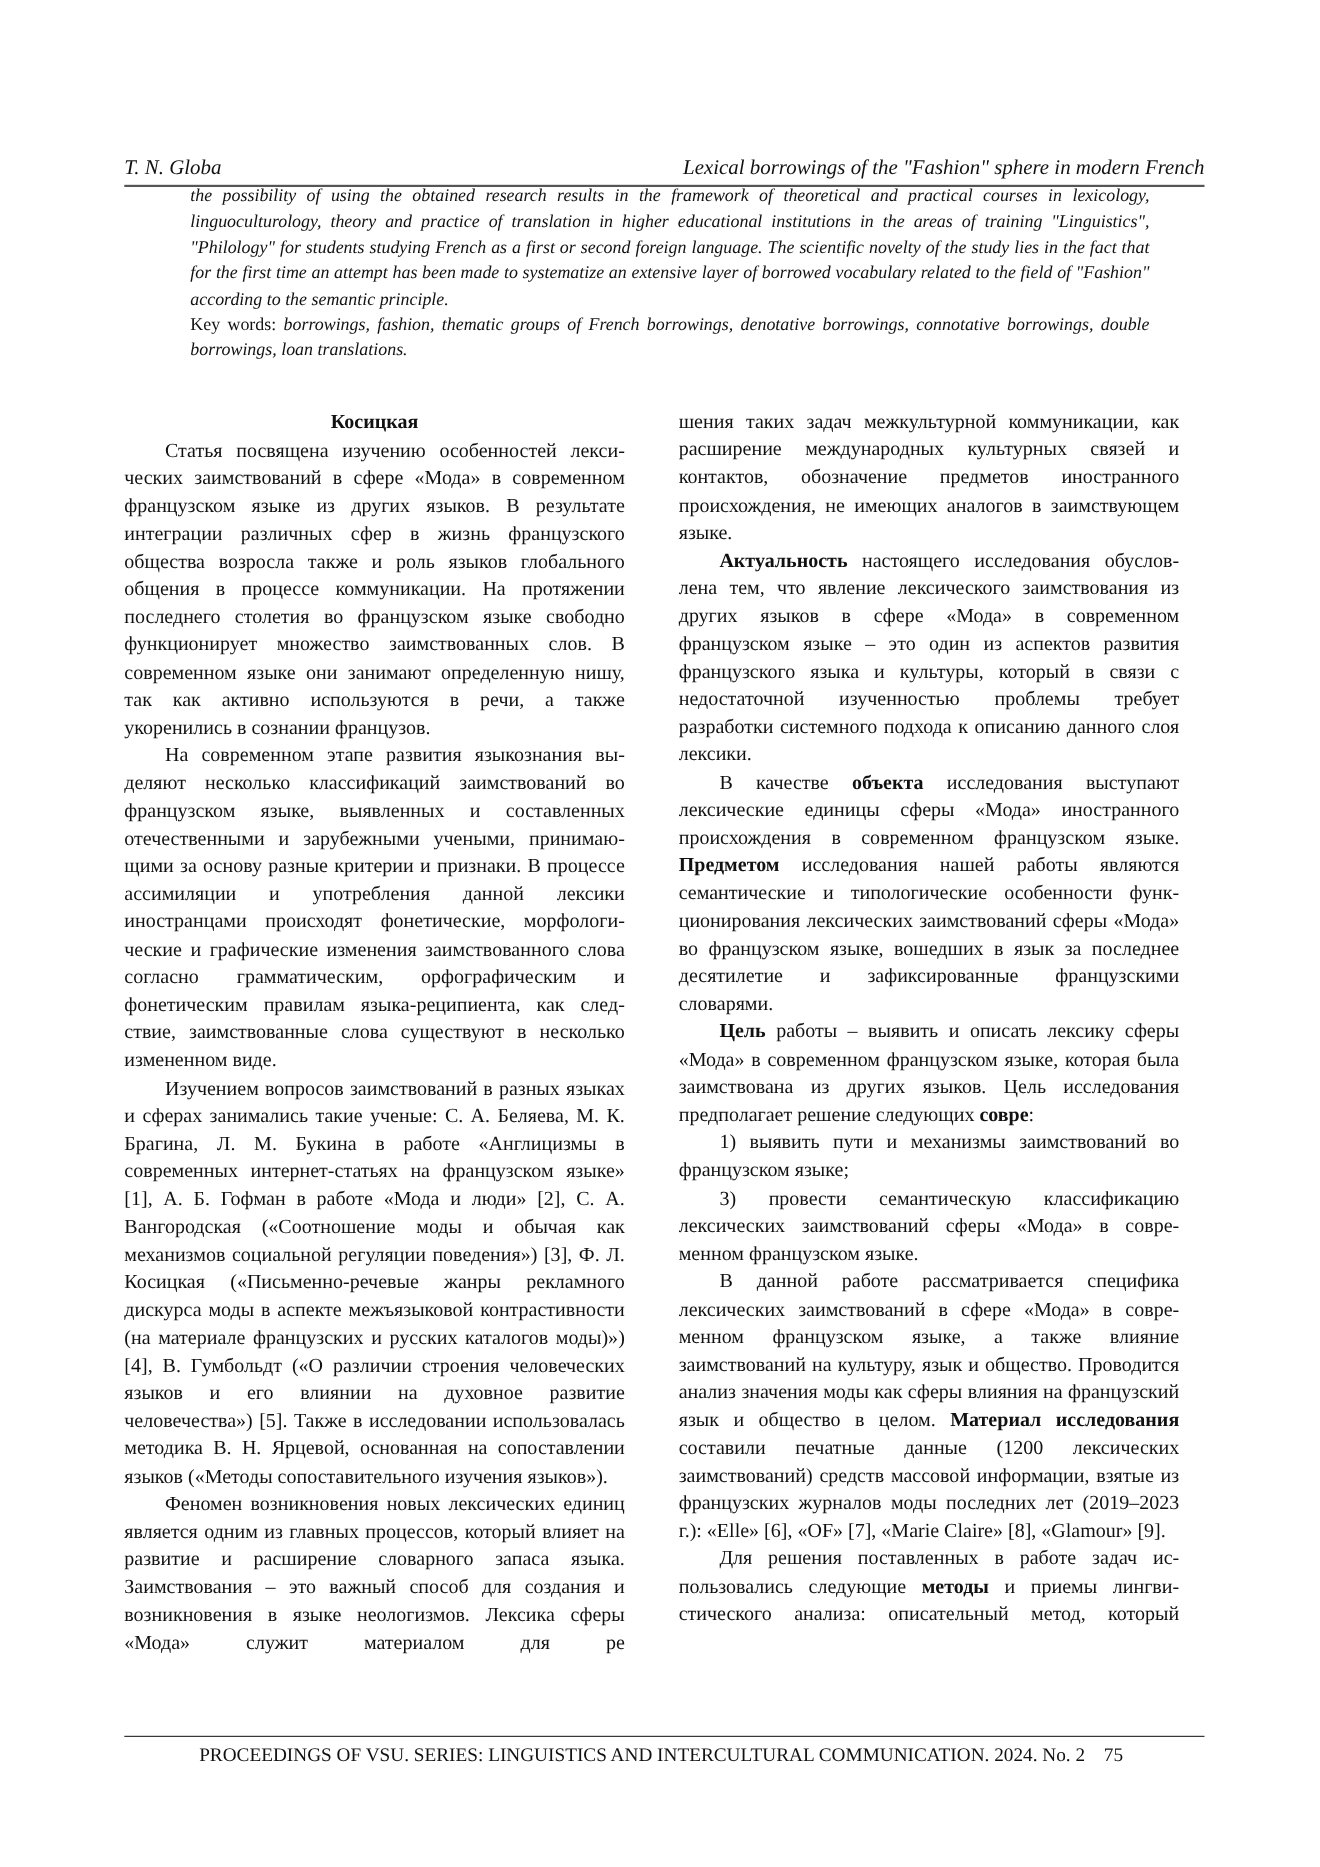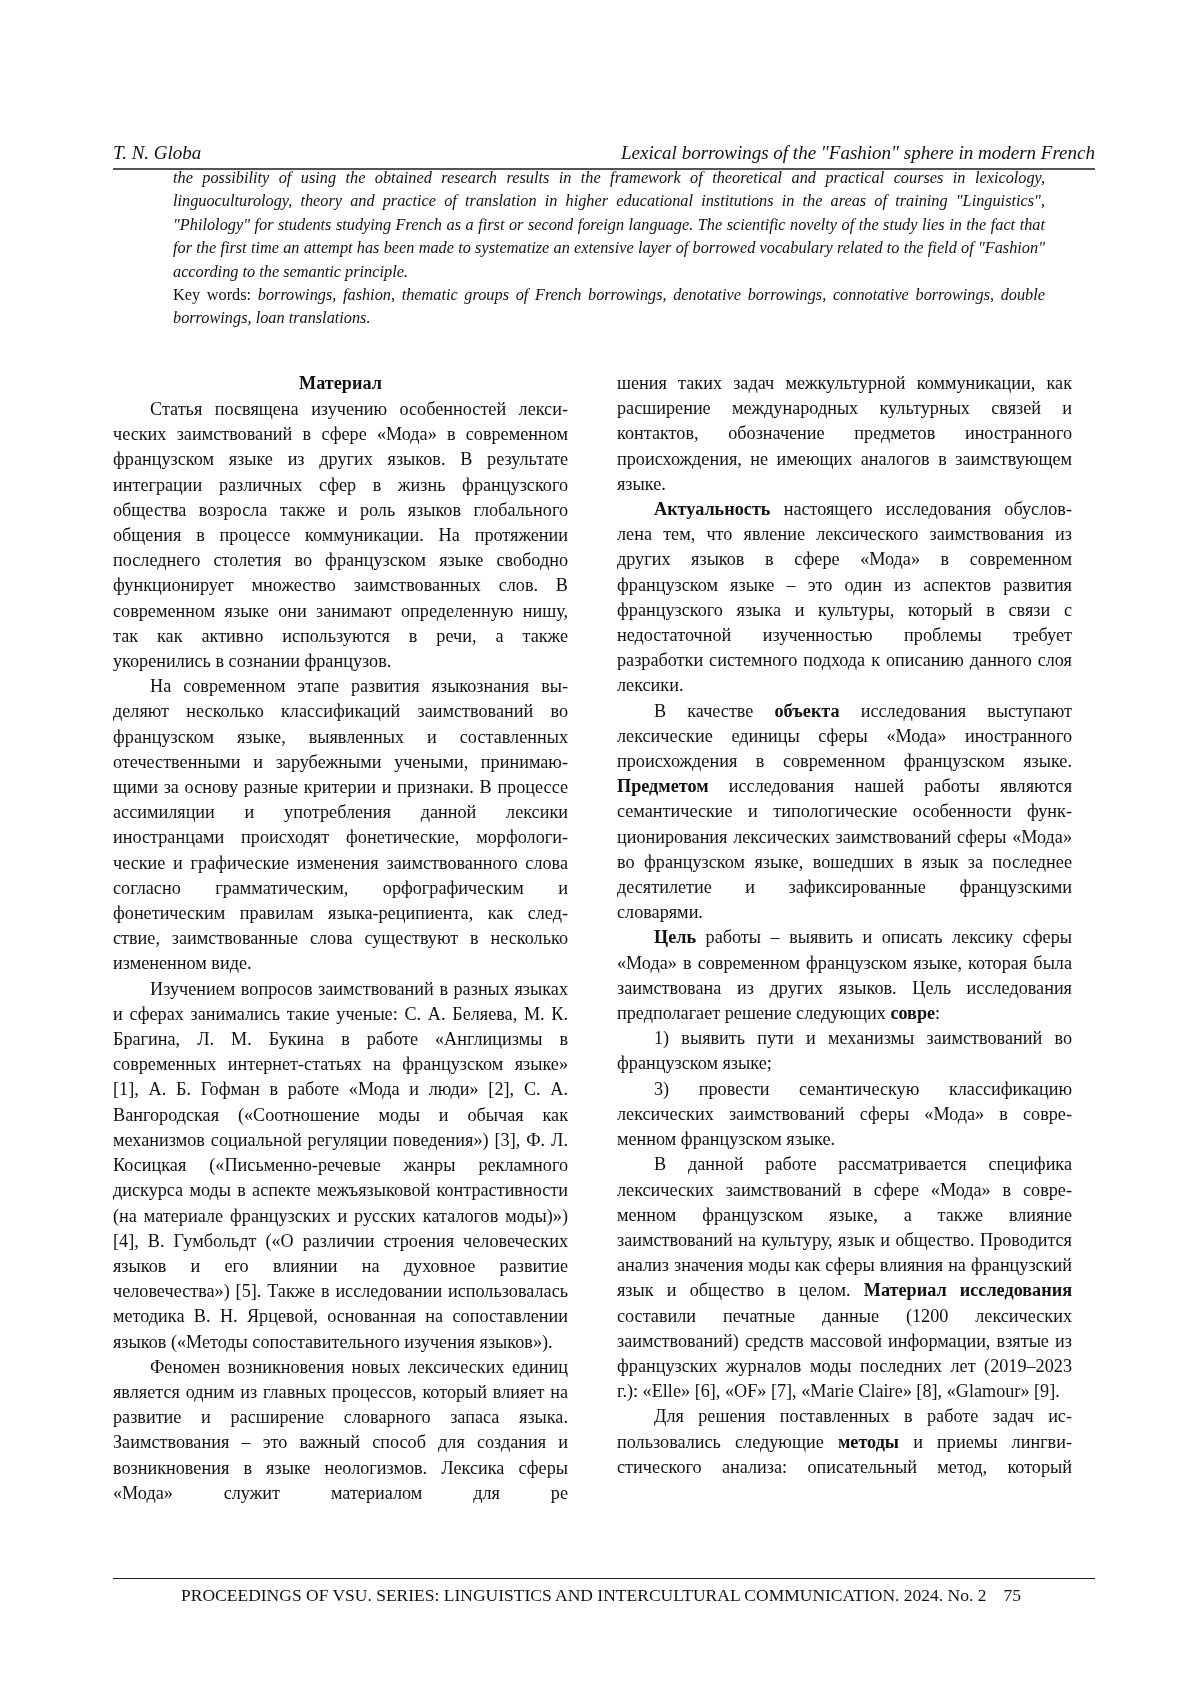--- a/index.html
+++ b/index.html
@@ -30,21 +30,21 @@
   <span>Lexical borrowings of the "Fashion" sphere in modern French</span>
 </div>
 
 <div class="abstract">
   <span>the possibility of using the obtained research results in the framework of theoretical and practical courses in lexicology, linguoculturology, theory and practice of translation in higher educational institutions in the areas of training "Linguistics", "Philology" for students studying French as a first or second foreign language. The scientific novelty of the study lies in the fact that for the first time an attempt has been made to systematize an extensive layer of borrowed vocabulary related to the field of "Fashion" according to the semantic principle.</span><br>
   <span class="kw-label">Key words:</span>
   <span>borrowings, fashion, thematic groups of French borrowings, denotative borrowings, connotative borrowings, double borrowings, loan translations.</span>
 </div>
 
 <div class="col left">
-  <h2>Материал</h2>
+  <h2>Косицкая</h2>
   <p class="ind">Статья посвящена изучению особенностей лекси­ческих заимствований в сфере «Мода» в современном французском языке из других языков. В результате интеграции различных сфер в жизнь французского общества возросла также и роль языков глобального общения в процессе коммуникации. На протяжении последнего столетия во французском языке свободно функционирует множество заимствованных слов. В современном языке они занимают определенную нишу, так как активно используются в речи, а также укоренились в сознании французов.</p>
   <p class="ind">На современном этапе развития языкознания вы­деляют несколько классификаций заимствований во французском языке, выявленных и составленных отечественными и зарубежными учеными, принимаю­щими за основу разные критерии и признаки. В про­цессе ассимиляции и употребления данной лексики иностранцами происходят фонетические, морфологи­ческие и графические изменения заимствованного слова согласно грамматическим, орфографическим и фонетическим правилам языка-реципиента, как след­ствие, заимствованные слова существуют в несколько измененном виде.</p>
   <p class="ind">Изучением вопросов заимствований в разных языках и сферах занимались такие ученые: С. А. Бе­ляева, М. К. Брагина, Л. М. Букина в работе «Англи­цизмы в современных интернет-статьях на фран­цузском языке» [1], А. Б. Гофман в работе «Мода и люди» [2], С. А. Вангородская («Соотношение моды и обычая как механизмов социальной регуляции поведения») [3], Ф. Л. Косицкая («Письменно-рече­вые жанры рекламного дискурса моды в аспекте межъязыковой контрастивности (на материале фран­цузских и русских каталогов моды)») [4], В. Гум­больдт («О различии строения человеческих языков и его влиянии на духовное развитие человечества») [5]. Также в исследовании использовалась методика В. Н. Ярцевой, основанная на сопоставлении языков («Методы сопоставительного изучения языков»).</p>
   <p class="ind" style="text-align-last: justify;">Феномен возникновения новых лексических единиц является одним из главных процессов, кото­рый влияет на развитие и расширение словарного запаса языка. Заимствования – это важный способ для создания и возникновения в языке неологизмов. Лексика сферы «Мода» служит материалом для ре­</p>
 </div>
 
 <div class="col right">
   <p>шения таких задач межкультурной коммуникации, как расширение международных культурных связей и контактов, обозначение предметов иностранного происхождения, не имеющих аналогов в заимству­ющем языке.</p>
   <p class="ind">
     <b>Актуальность</b><span> настоящего исследования обуслов­лена тем, что явление лексического заимствования из других языков в сфере «Мода» в современном французском языке – это один из аспектов развития французского языка и культуры, который в связи с недостаточной изученностью проблемы требует разработки системного подхода к описанию данного слоя лексики.</span>

